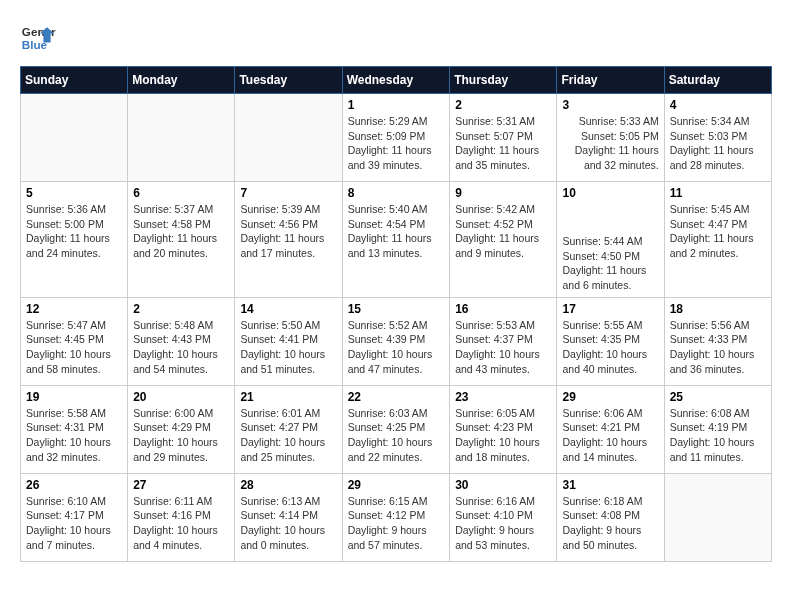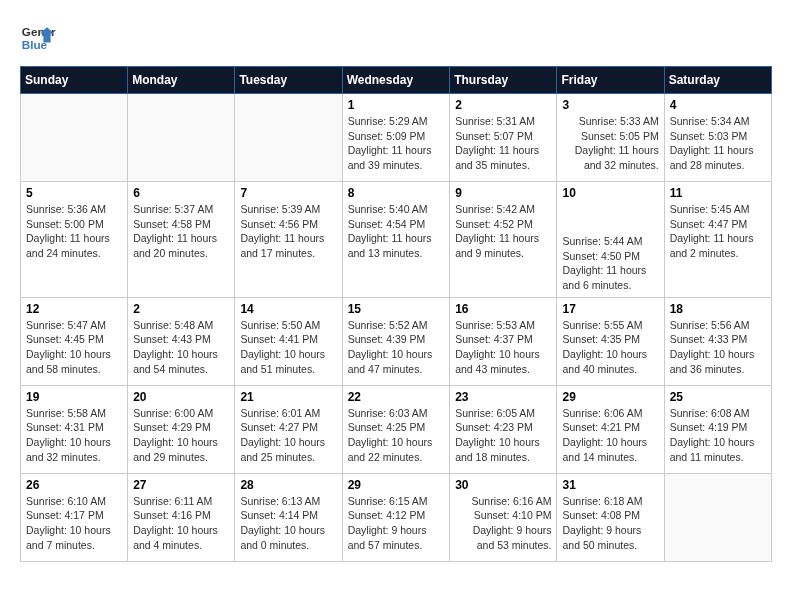--- a/index.html
+++ b/index.html
@@ -313,21 +313,21 @@
         </td>
         <td>
           <span class="day-num">29</span>
           <div class="day-info" style="white-space: pre-line;">Sunrise: 6:15 AM
 Sunset: 4:12 PM
 Daylight: 9 hours
 and 57 minutes.</div>
         </td>
         <td>
           <span class="day-num">30</span>
-          <div class="day-info" style="white-space: pre-line; text-align: right;">Sunrise: 6:16 AM
+          <div class="day-info" style="white-space: pre-line;">Sunrise: 6:16 AM
 Sunset: 4:10 PM
 Daylight: 9 hours
 and 53 minutes.</div>
         </td>
         <td>
           <span class="day-num">31</span>
           <div class="day-info" style="white-space: pre-line;">Sunrise: 6:18 AM
 Sunset: 4:08 PM
 Daylight: 9 hours
 and 50 minutes.</div>

